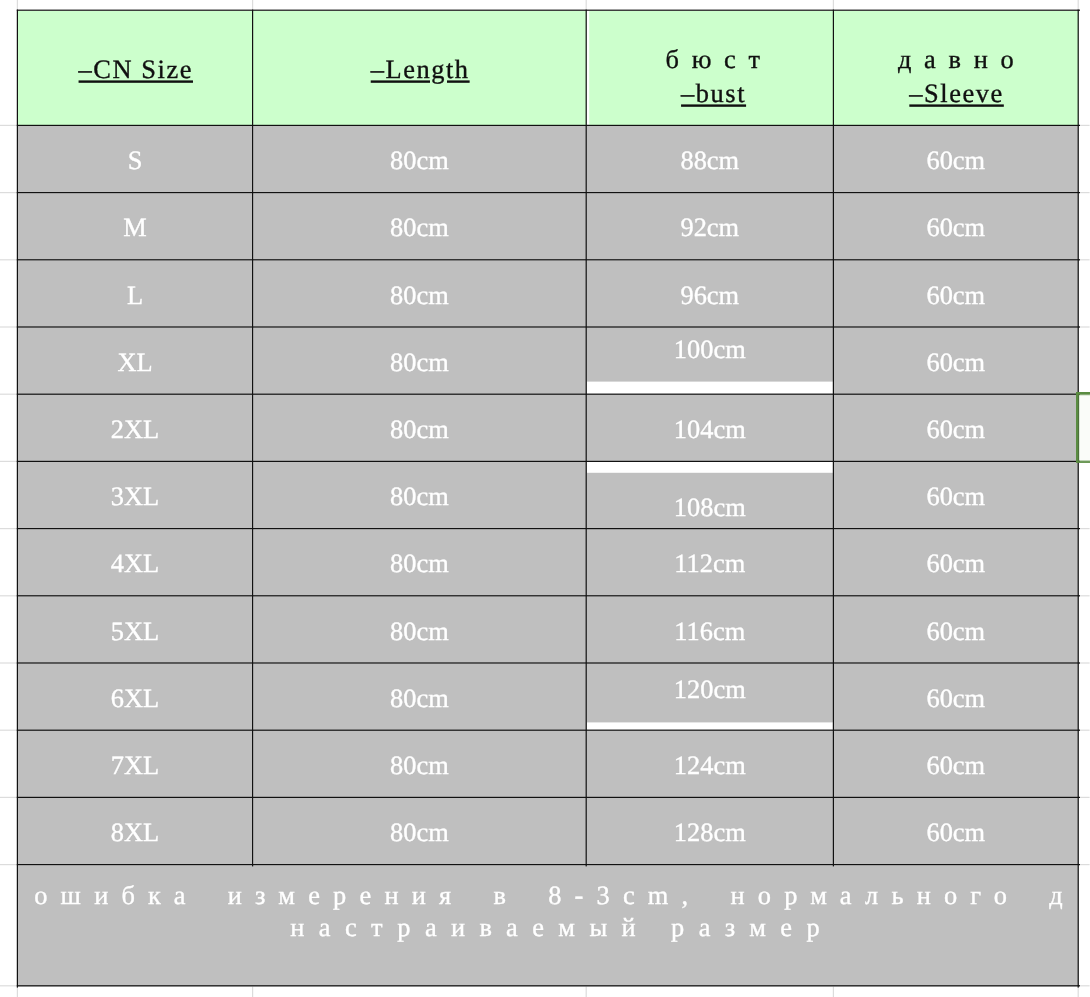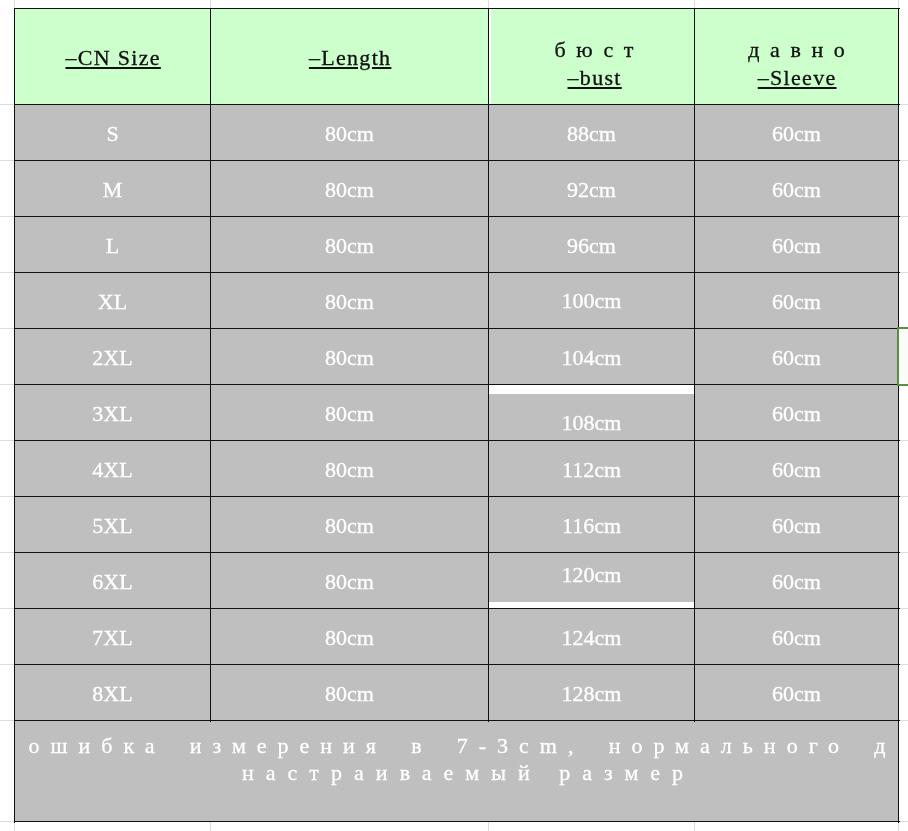--- a/index.html
+++ b/index.html
@@ -151,21 +151,21 @@
     <div class="cell body" style="left:14.5px;top:272.5px;width:196.0px;height:56.0px">
         <div class="mid">
           <span class="tx">XL</span>
         </div>
       </div>
     <div class="cell body" style="left:210.5px;top:272.5px;width:278.0px;height:56.0px">
         <div class="mid">
           <span class="tx">80cm</span>
         </div>
       </div>
-    <div class="cell body" style="left:488.5px;top:272px;width:206.0px;height:56.0px">
+    <div class="cell body" style="left:488.5px;top:262px;width:206.0px;height:56.0px">
         <div class="mid">
           <span class="tx">100cm</span>
         </div>
       </div>
     <div class="cell body" style="left:694.5px;top:272.5px;width:204.0px;height:56.0px">
         <div class="mid">
           <span class="tx">60cm</span>
         </div>
       </div>
     <div class="cell body" style="left:14.5px;top:328.5px;width:196.0px;height:56.0px">
@@ -303,21 +303,21 @@
           <span class="tx">128cm</span>
         </div>
       </div>
     <div class="cell body" style="left:694.5px;top:664.5px;width:204.0px;height:56.0px">
         <div class="mid">
           <span class="tx">60cm</span>
         </div>
       </div>
     <div class="cell note" style="left:14.5px;top:720.5px;width:884.0px;height:101px">
       <div class="noteinner">
-        <div class="nl">ошибка измерения в 7-3cm, нормального д</div>
+        <div class="nl">ошибка измерения в 8-3cm, нормального д</div>
         <div class="nl nl-last">настраиваемый размер</div>
       </div>
     </div>
     <div class="rh" style="left:13.5px;top:7.8px;width:886.0px"></div>
     <div class="rh" style="left:13.5px;top:103.8px;width:886.0px"></div>
     <div class="rh" style="left:13.5px;top:159.8px;width:886.0px"></div>
     <div class="rh" style="left:13.5px;top:215.8px;width:886.0px"></div>
     <div class="rh" style="left:13.5px;top:271.8px;width:886.0px"></div>
     <div class="rh" style="left:13.5px;top:327.8px;width:886.0px"></div>
     <div class="rh" style="left:13.5px;top:383.8px;width:886.0px"></div>

